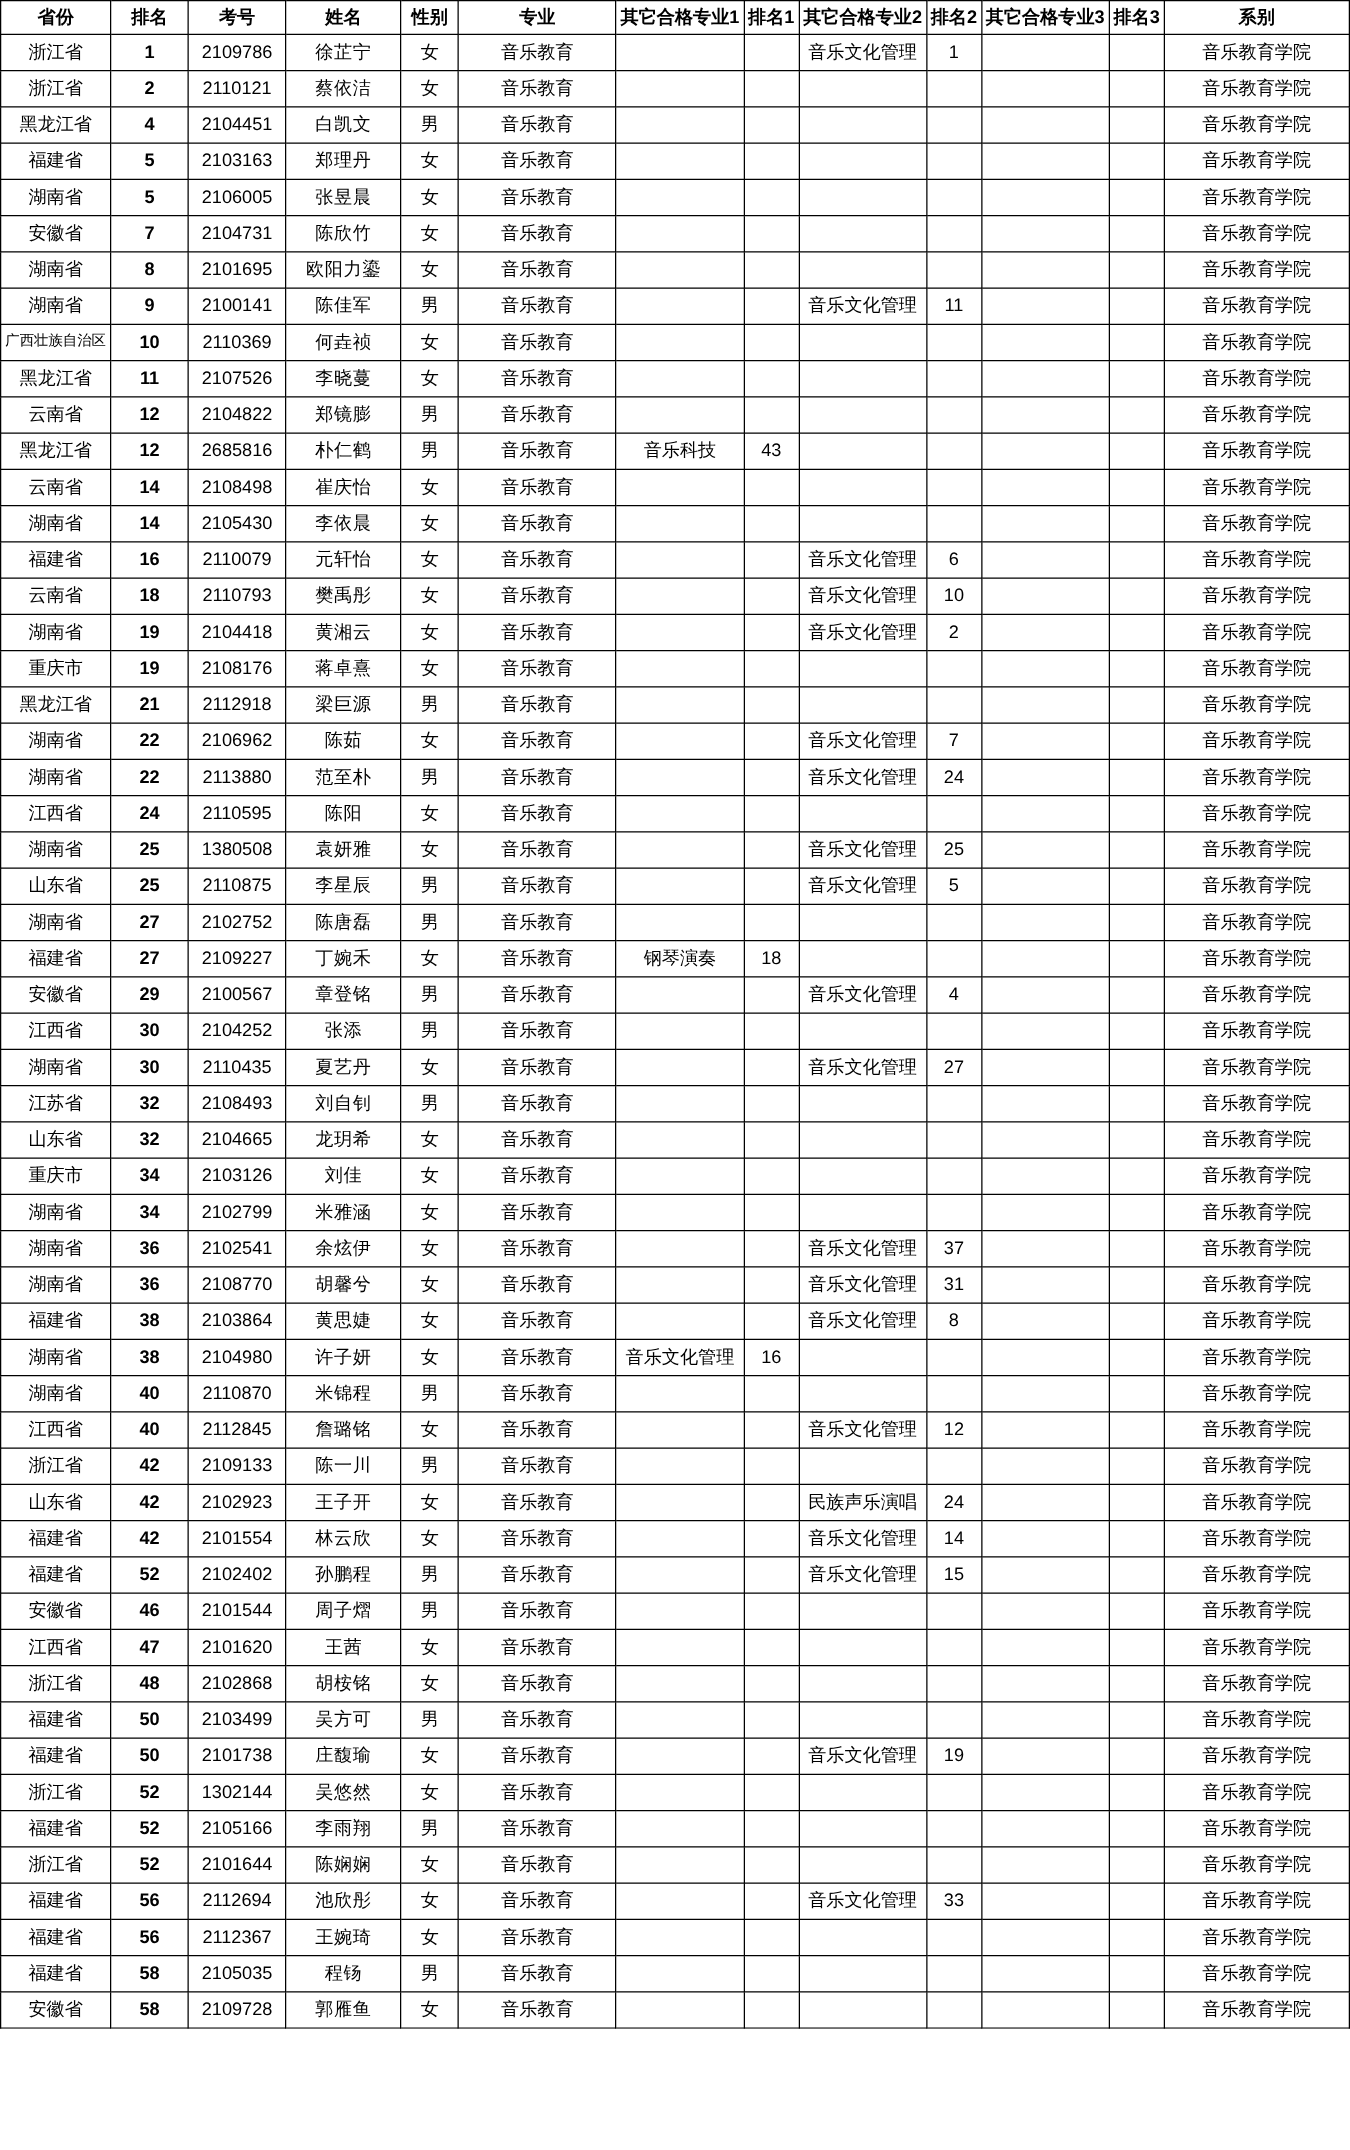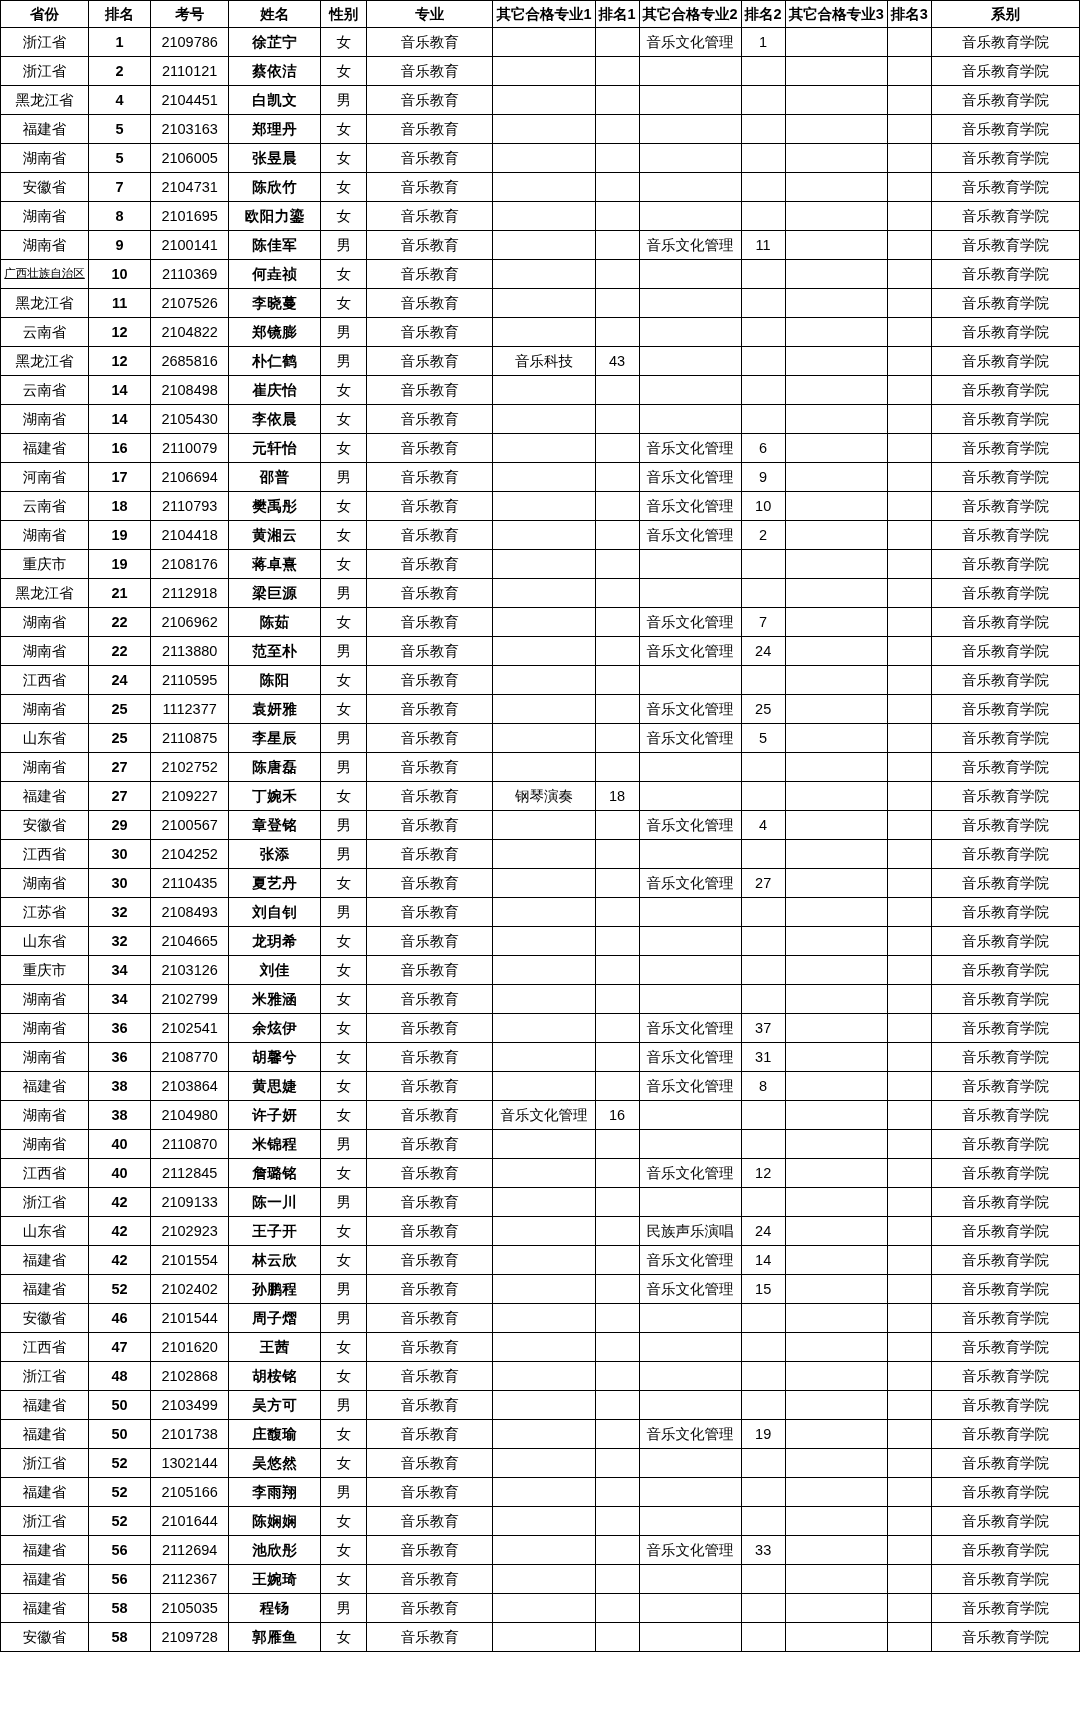--- a/index.html
+++ b/index.html
@@ -49,22 +49,22 @@
   col.c-alt1   { width: 102px; }
   col.c-ar1    { width: 44px; }
   col.c-alt2   { width: 102px; }
   col.c-ar2    { width: 44px; }
   col.c-alt3   { width: 102px; }
   col.c-ar3    { width: 44px; }
   col.c-dept   { width: 148px; }
 
   td.rank-cell { font-weight: bold; }
   td.prov-cell { font-size: 14.5px; }
-  td.prov-cell.narrow { font-size: 11.5px; text-decoration: underline; }
-  td.name-cell { letter-spacing: 0.5px; font-weight: bold; }
+  td.prov-cell.narrow { font-size: 11.5px; }
+  td.name-cell { letter-spacing: 0.5px; }
 </style>
 </head>
 <body>
 
 <div id="sheet">
   <table class="grid">
     <colgroup>
       <col class="c-prov">
         <col class="c-rank">
         <col class="c-exam">
@@ -316,35 +316,20 @@
           <td>音乐教育</td>
           <td></td>
           <td></td>
           <td>音乐文化管理</td>
           <td>6</td>
           <td></td>
           <td></td>
           <td>音乐教育学院</td>
         </tr>
         <tr>
-          <td class="prov-cell">河南省</td>
-          <td class="rank-cell">17</td>
-          <td>2106694</td>
-          <td class="name-cell">邵普</td>
-          <td>男</td>
-          <td>音乐教育</td>
-          <td></td>
-          <td></td>
-          <td>音乐文化管理</td>
-          <td>9</td>
-          <td></td>
-          <td></td>
-          <td>音乐教育学院</td>
-        </tr>
-        <tr>
           <td class="prov-cell">云南省</td>
           <td class="rank-cell">18</td>
           <td>2110793</td>
           <td class="name-cell">樊禹彤</td>
           <td>女</td>
           <td>音乐教育</td>
           <td></td>
           <td></td>
           <td>音乐文化管理</td>
           <td>10</td>
@@ -438,21 +423,21 @@
           <td></td>
           <td></td>
           <td></td>
           <td></td>
           <td></td>
           <td>音乐教育学院</td>
         </tr>
         <tr>
           <td class="prov-cell">湖南省</td>
           <td class="rank-cell">25</td>
-          <td>1112377</td>
+          <td>1380508</td>
           <td class="name-cell">袁妍雅</td>
           <td>女</td>
           <td>音乐教育</td>
           <td></td>
           <td></td>
           <td>音乐文化管理</td>
           <td>25</td>
           <td></td>
           <td></td>
           <td>音乐教育学院</td>

